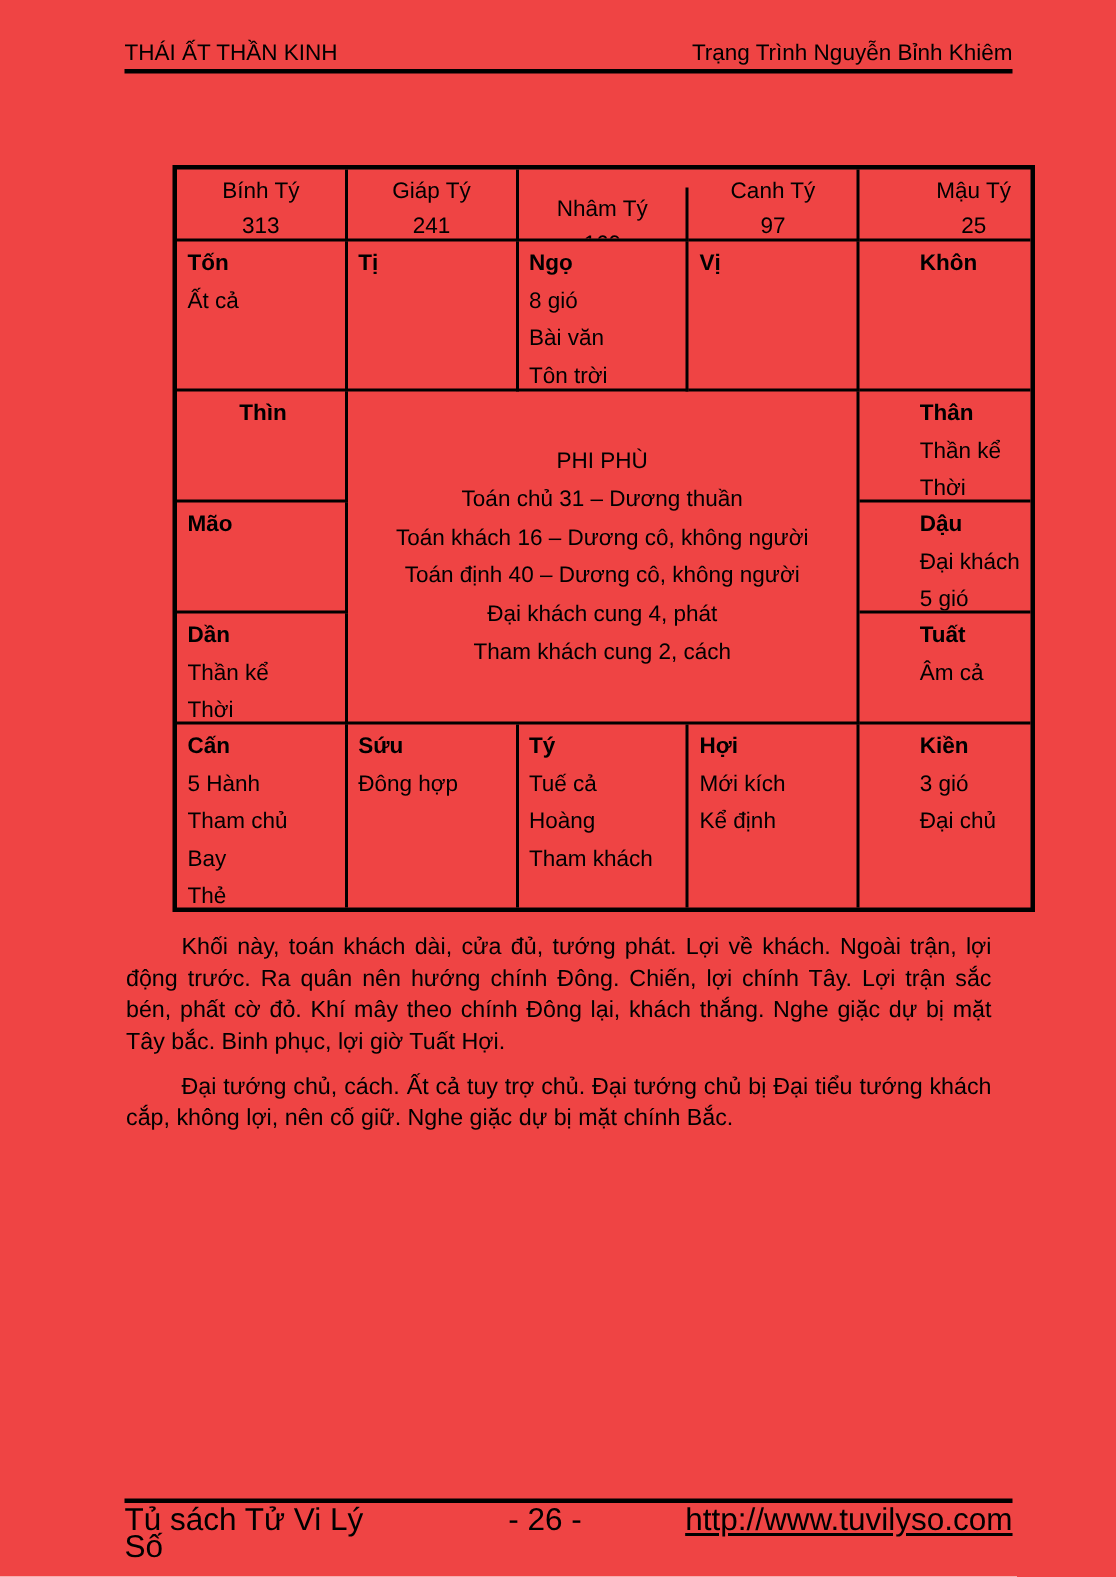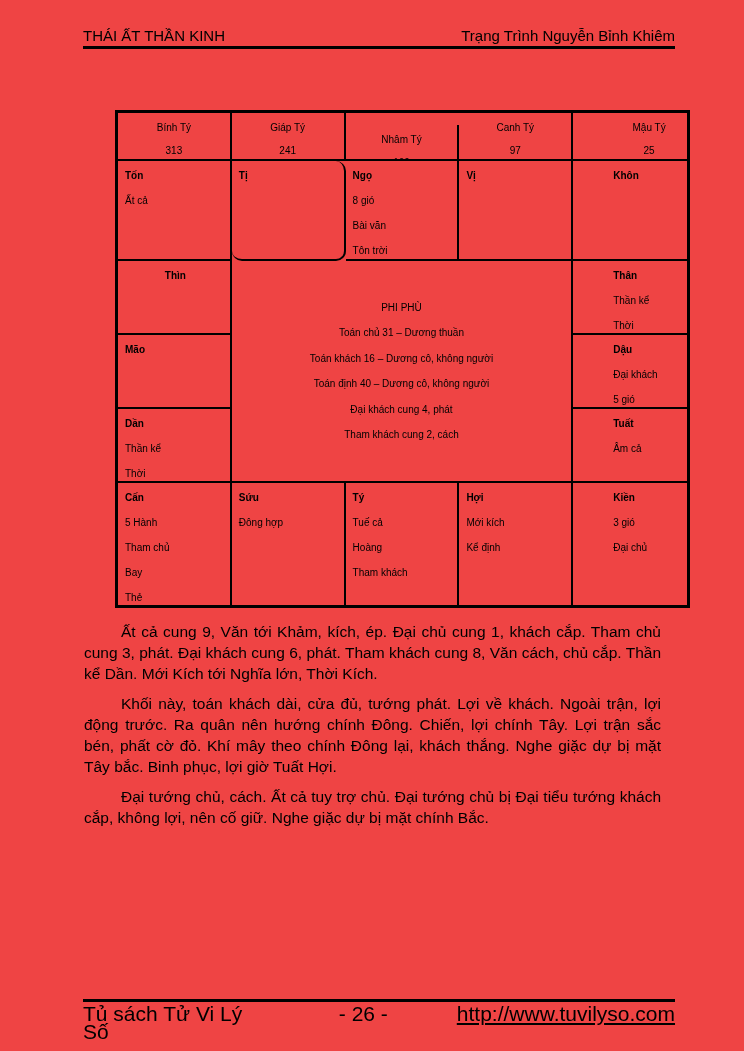--- a/index.html
+++ b/index.html
@@ -21,21 +21,21 @@
   .rule-bottom { top: 999px; }
 
   
   .chart-grid {
     position: absolute; left: 115px; top: 110px;
     width: 575px; height: 498px;
     box-sizing: border-box; border: 3px solid #000;
     display: grid;
     grid-template-columns: repeat(5, 1fr);
     grid-template-rows: 48px 100px 74px 74px 74px 1fr;
-    font-size: 10px;
+    font-size: 15px;
   }
   .cell {
     border-right: 2px solid #000; border-bottom: 2px solid #000;
     padding: 2px 4px 0 7px; line-height: 25px; overflow: hidden;
     box-sizing: border-box;
   }
   .cell.last-col { border-right: none; padding-left: 40px; }
   .cell.last-row { border-bottom: none; }
   .cell-title { font-weight: bold; }
   .hcell { text-align: center; line-height: 23px; padding: 3px 2px 0 2px; }
@@ -90,21 +90,21 @@
         <div class="hcell-value">97</div>
       </div>
       <div class="cell hcell last-col" style="grid-area: 1 / 5;">
         <div class="hcell-name">Mậu Tý</div>
         <div class="hcell-value">25</div>
       </div>
       <div class="cell" style="grid-area: 2 / 1;">
         <div class="cell-title">Tốn</div>
         <div class="cell-line">Ất cả</div>
       </div>
-      <div class="cell" style="grid-area: 2 / 2; border-radius: 10px;">
+      <div class="cell" style="grid-area: 2 / 2;">
         <div class="cell-title">Tị</div>
       </div>
       <div class="cell" style="grid-area: 2 / 3;">
         <div class="cell-title">Ngọ</div>
         <div class="cell-line">8 gió</div>
         <div class="cell-line">Bài văn</div>
         <div class="cell-line">Tôn trời</div>
       </div>
       <div class="cell" style="grid-area: 2 / 4;">
         <div class="cell-title">Vị</div>
@@ -168,21 +168,20 @@
         <div class="cell-line">Kể định</div>
       </div>
       <div class="cell last-row last-col" style="grid-area: 6 / 5;">
         <div class="cell-title">Kiền</div>
         <div class="cell-line">3 gió</div>
         <div class="cell-line">Đại chủ</div>
       </div>
     </div>
 
   <div class="body-text">
-    <p>Ất cả cung 9, Văn tới Khảm, kích, ép. Đại chủ cung 1, khách cắp. Tham chủ cung 3, phát. Đại khách cung 6, phát. Tham khách cung 8, Văn cách, chủ cắp. Thần kể Dần. Mới Kích tới Nghĩa lớn, Thời Kích.</p>
     <p>Khối này, toán khách dài, cửa đủ, tướng phát. Lợi về khách. Ngoài trận, lợi động trước. Ra quân nên hướng chính Đông. Chiến, lợi chính Tây. Lợi trận sắc bén, phất cờ đỏ. Khí mây theo chính Đông lại, khách thắng. Nghe giặc dự bị mặt Tây bắc. Binh phục, lợi giờ Tuất Hợi.</p>
     <p>Đại tướng chủ, cách. Ất cả tuy trợ chủ. Đại tướng chủ bị Đại tiểu tướng khách cắp, không lợi, nên cố giữ. Nghe giặc dự bị mặt chính Bắc.</p>
   </div>
 
   <div class="rule rule-bottom"></div>
   <div class="page-footer">
     <span class="f-left">Tủ sách Tử Vi Lý Số</span>
     <span class="f-mid">- 26 -</span>
     <span class="f-right"><a class="footer-link">http://www.tuvilyso.com</a></span>
   </div>

